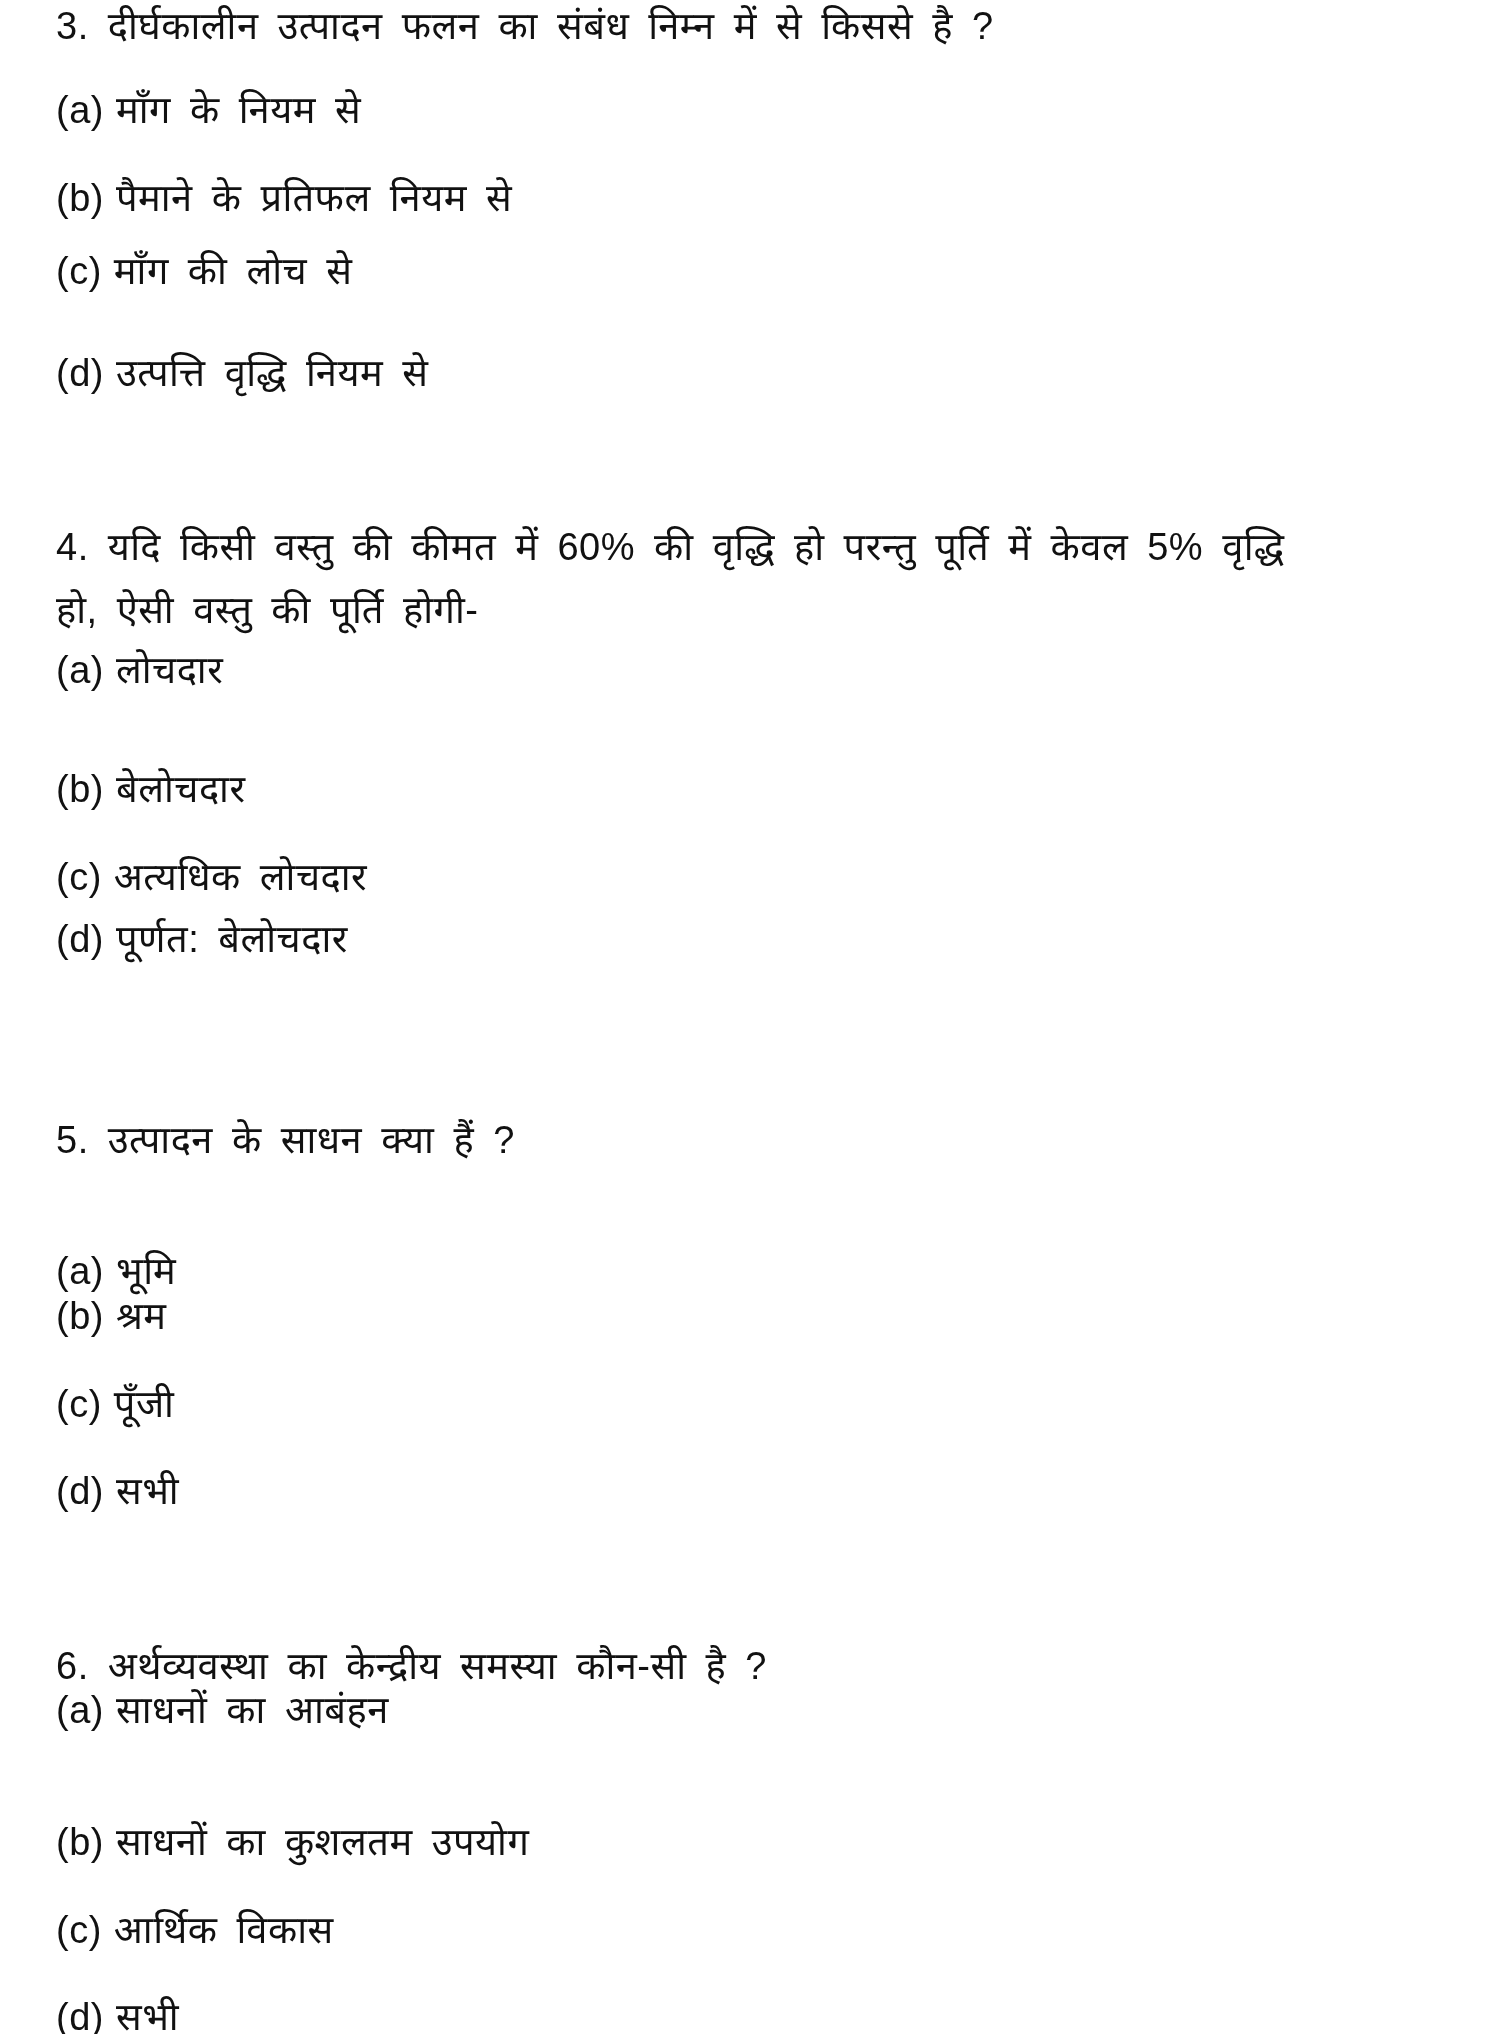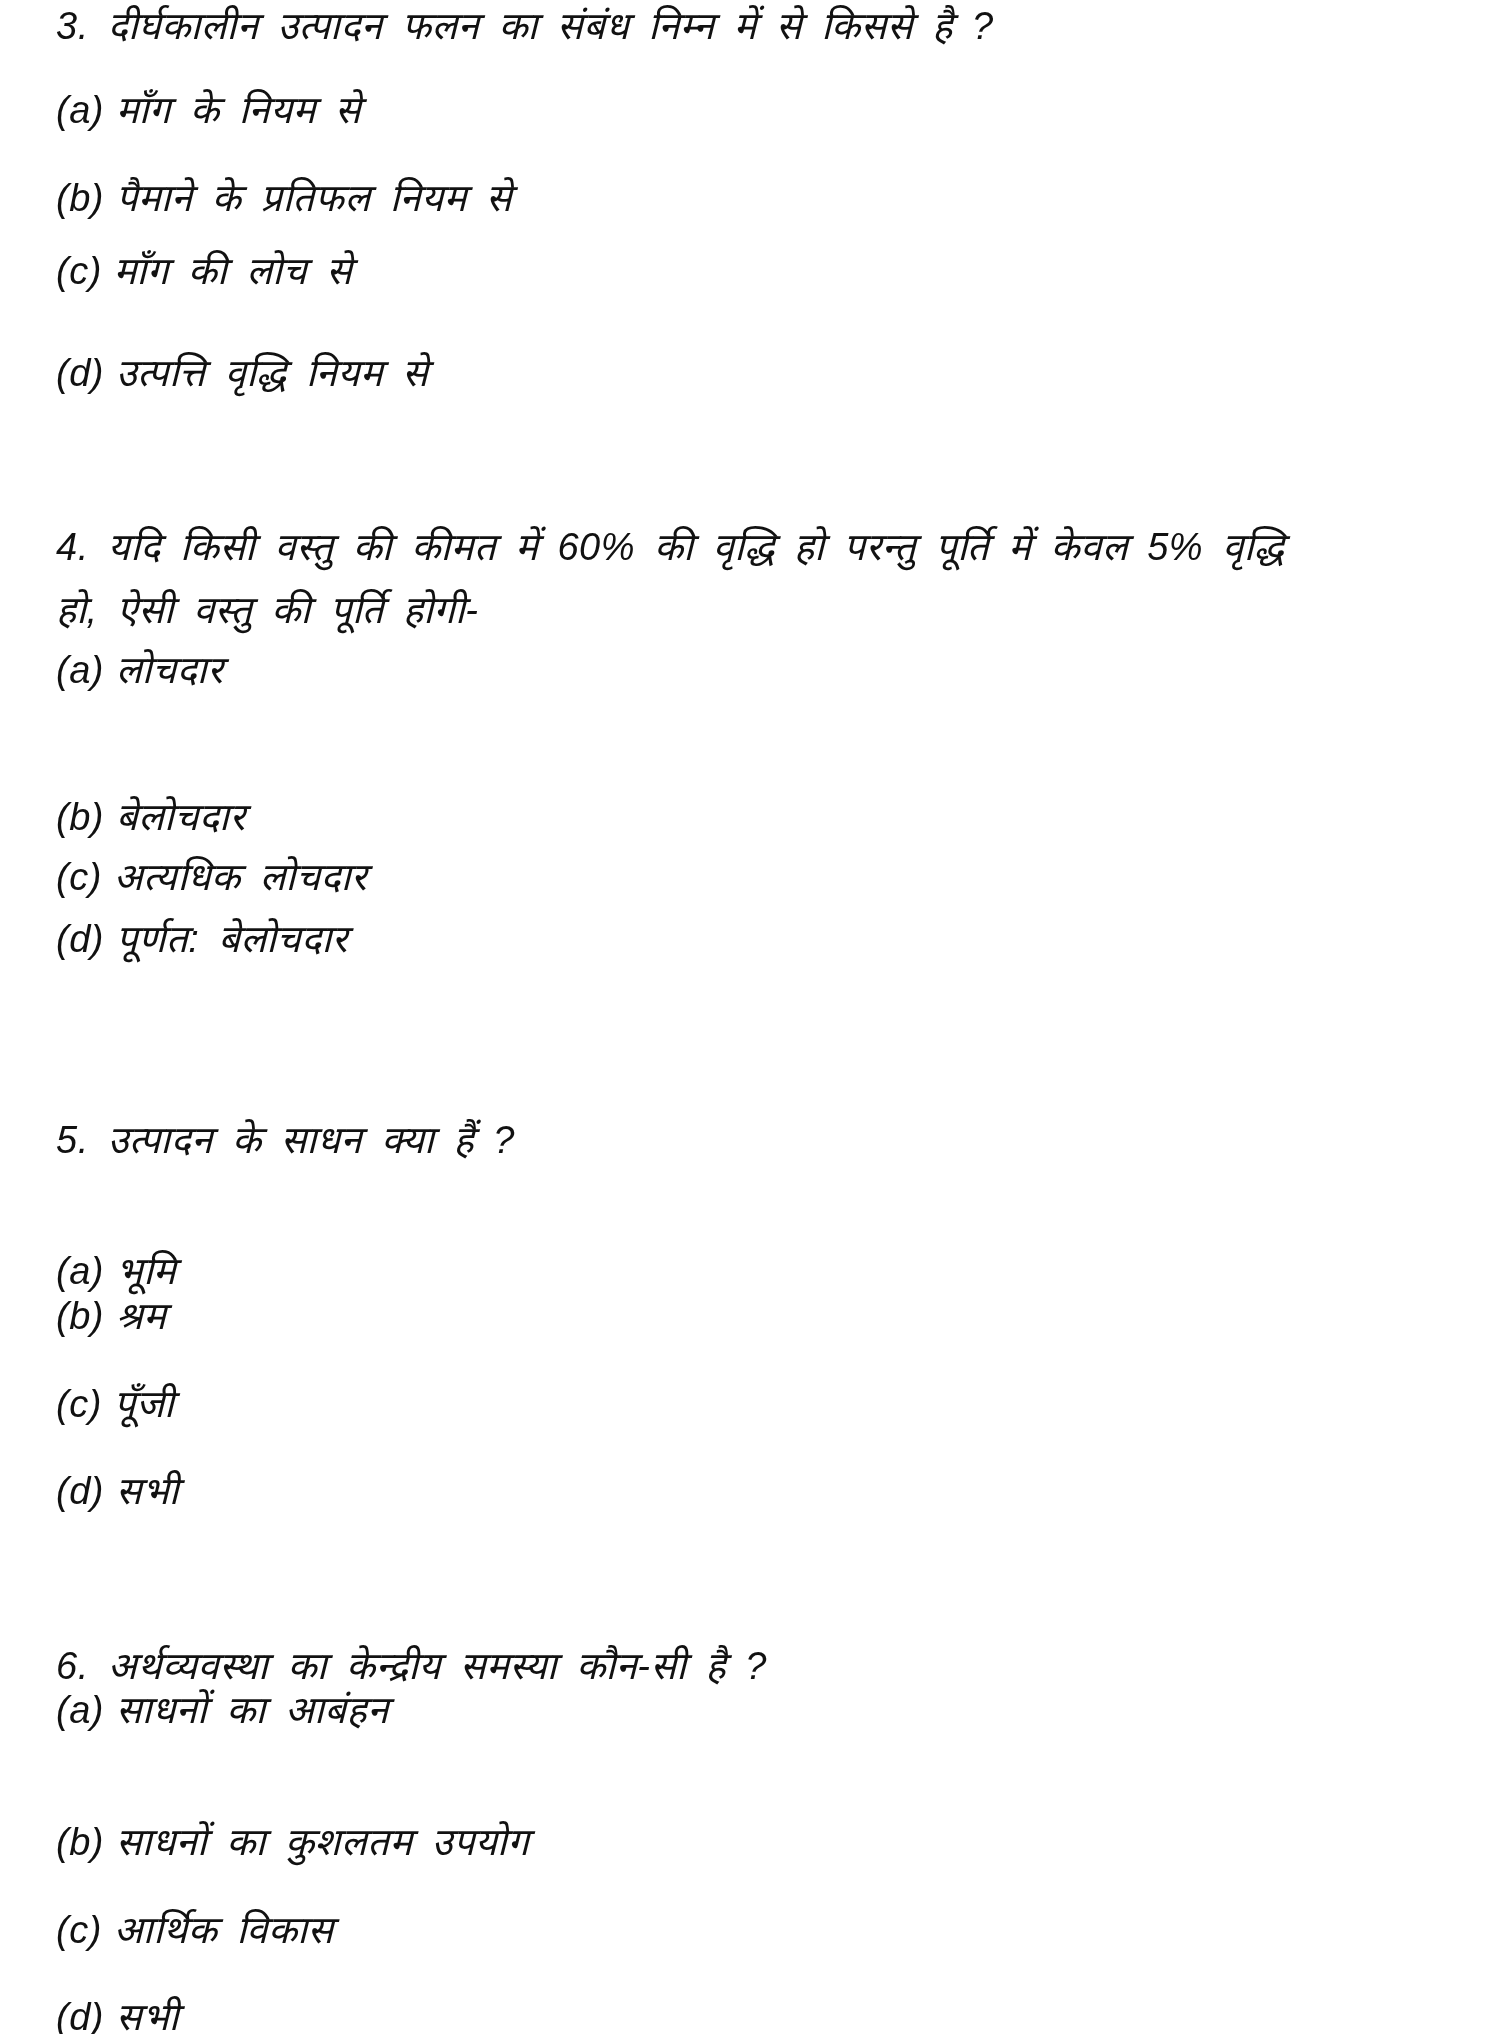--- a/index.html
+++ b/index.html
@@ -1,33 +1,33 @@
 <!DOCTYPE html>
 <html><head>
 <meta charset="utf-8">
 <style>
   html, body { margin: 0; padding: 0; background: #ffffff; }
   body { width: 1505px; height: 2034px; position: relative; overflow: hidden;
          font-family: "Liberation Sans", "DejaVu Sans", sans-serif; color: #111111; }
-  .line { position: absolute; left: 56px; font-size: 38px; line-height: 44px; white-space: nowrap; letter-spacing: 0.5px; word-spacing: 8px; font-style: italic; }
+  .line { position: absolute; left: 56px; font-size: 38px; line-height: 44px; white-space: nowrap; letter-spacing: 0.5px; word-spacing: 8px; }
   .line .opt-label { margin-right: 12px; }
 </style>
 </head>
 <body>
 
 <div class="line" style="top:4px"><span>3.</span> <span>दीर्घकालीन उत्पादन फलन का संबंध निम्न में से किससे है ?</span></div>
 <div class="line" style="top:88px"><span class="opt-label">(a)</span><span>माँग के नियम से</span></div>
 <div class="line" style="top:176px"><span class="opt-label">(b)</span><span>पैमाने के प्रतिफल नियम से</span></div>
 <div class="line" style="top:249px"><span class="opt-label">(c)</span><span>माँग की लोच से</span></div>
 <div class="line" style="top:351px"><span class="opt-label">(d)</span><span>उत्पत्ति वृद्धि नियम से</span></div>
 
 <div class="line" style="top:525px"><span>4.</span> <span>यदि किसी वस्तु की कीमत में 60% की वृद्धि हो परन्तु पूर्ति में केवल 5% वृद्धि</span></div>
 <div class="line" style="top:588px"><span>हो, ऐसी वस्तु की पूर्ति होगी-</span></div>
 <div class="line" style="top:648px"><span class="opt-label">(a)</span><span>लोचदार</span></div>
-<div class="line" style="top:795px"><span class="opt-label">(b)</span><span>बेलोचदार</span></div>
+<div class="line" style="top:767px"><span class="opt-label">(b)</span><span>बेलोचदार</span></div>
 <div class="line" style="top:855px"><span class="opt-label">(c)</span><span>अत्यधिक लोचदार</span></div>
 <div class="line" style="top:917px"><span class="opt-label">(d)</span><span>पूर्णत: बेलोचदार</span></div>
 
 <div class="line" style="top:1118px"><span>5.</span> <span>उत्पादन के साधन क्या हैं ?</span></div>
 <div class="line" style="top:1249px"><span class="opt-label">(a)</span><span>भूमि</span></div>
 <div class="line" style="top:1294px"><span class="opt-label">(b)</span><span>श्रम</span></div>
 <div class="line" style="top:1382px"><span class="opt-label">(c)</span><span>पूँजी</span></div>
 <div class="line" style="top:1469px"><span class="opt-label">(d)</span><span>सभी</span></div>
 
 <div class="line" style="top:1644px"><span>6.</span> <span>अर्थव्यवस्था का केन्द्रीय समस्या कौन-सी है ?</span></div>

